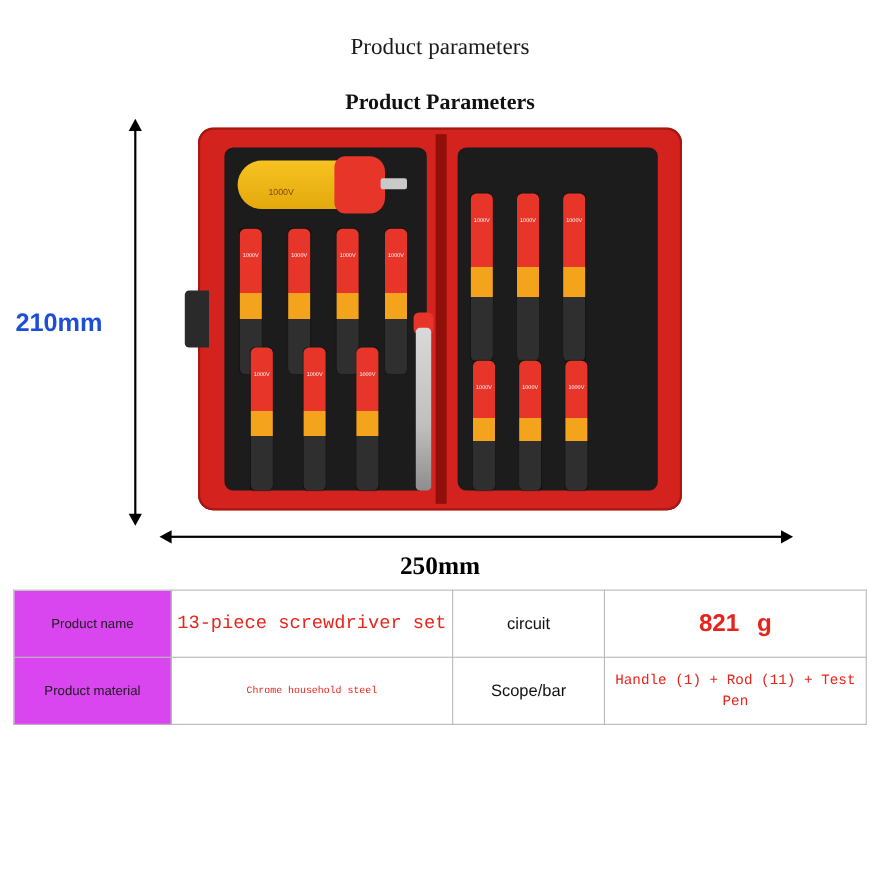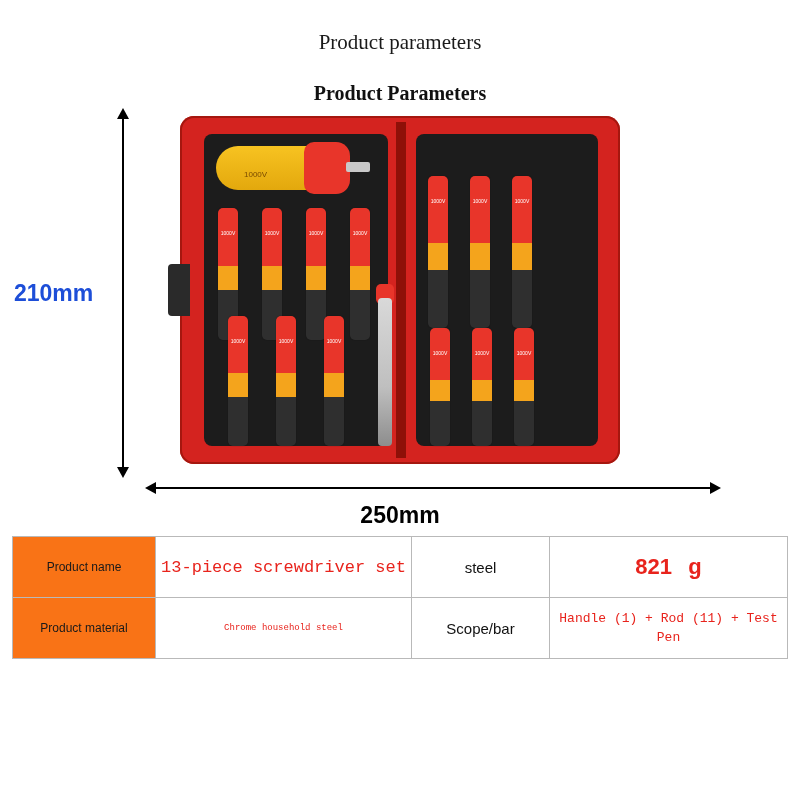--- a/index.html
+++ b/index.html
@@ -49,21 +49,21 @@
     color: #1d4ed8;
   }
   .dim-h-label {
     position: absolute;
     left: 0;
     top: 502px;
     width: 800px;
     text-align: center;
     font-size: 23px;
     font-weight: bold;
-    font-family: Liberation Sans, sans-serif;
+    font-family: Liberation Serif, serif;
     color: #000;
   }
   .arrow-v {
     position: absolute;
     left: 122px;
     top: 118px;
     width: 2px;
     height: 350px;
     background: #000;
   }
@@ -220,21 +220,21 @@
     border-collapse: collapse;
     table-layout: fixed;
   }
   .spec-table td {
     border: 1px solid #b9b9b9;
     height: 58px;
     vertical-align: middle;
     text-align: center;
   }
   td.lbl {
-    background: #f97316;
+    background: #d946ef;
     color: #1a1a1a;
     font-size: 12px;
     font-family: "Liberation Sans", sans-serif;
   }
   td.lbl.big {
     font-size: 15px;
     background: #ffffff;
     color: #111;
     font-family: "Liberation Sans", sans-serif;
   }
@@ -335,21 +335,21 @@
   <div class="driver" style="left:334px; top:212px; height:118px;">
     <span class="volt">1000V</span>
   </div>
 </div>
 
 <table class="spec-table">
   <tbody>
       <tr>
     <td class="lbl" style="width:140px;">Product name</td>
     <td class="val-red" style="width:253px;">13-piece screwdriver set</td>
-    <td class="lbl big" style="width:135px;">steel</td>
+    <td class="lbl big" style="width:135px;">circuit</td>
     <td class="val-red weight">
       <span>821</span>
       <span style="padding-left:10px;">g</span>
     </td>
   </tr>
   <tr>
     <td class="lbl">Product material</td>
     <td class="val-red small">Chrome household steel</td>
     <td class="lbl big">Scope/bar</td>
     <td class="val-red parts" style="padding:0 8px;">Handle (1) + Rod (11) + Test Pen</td>

